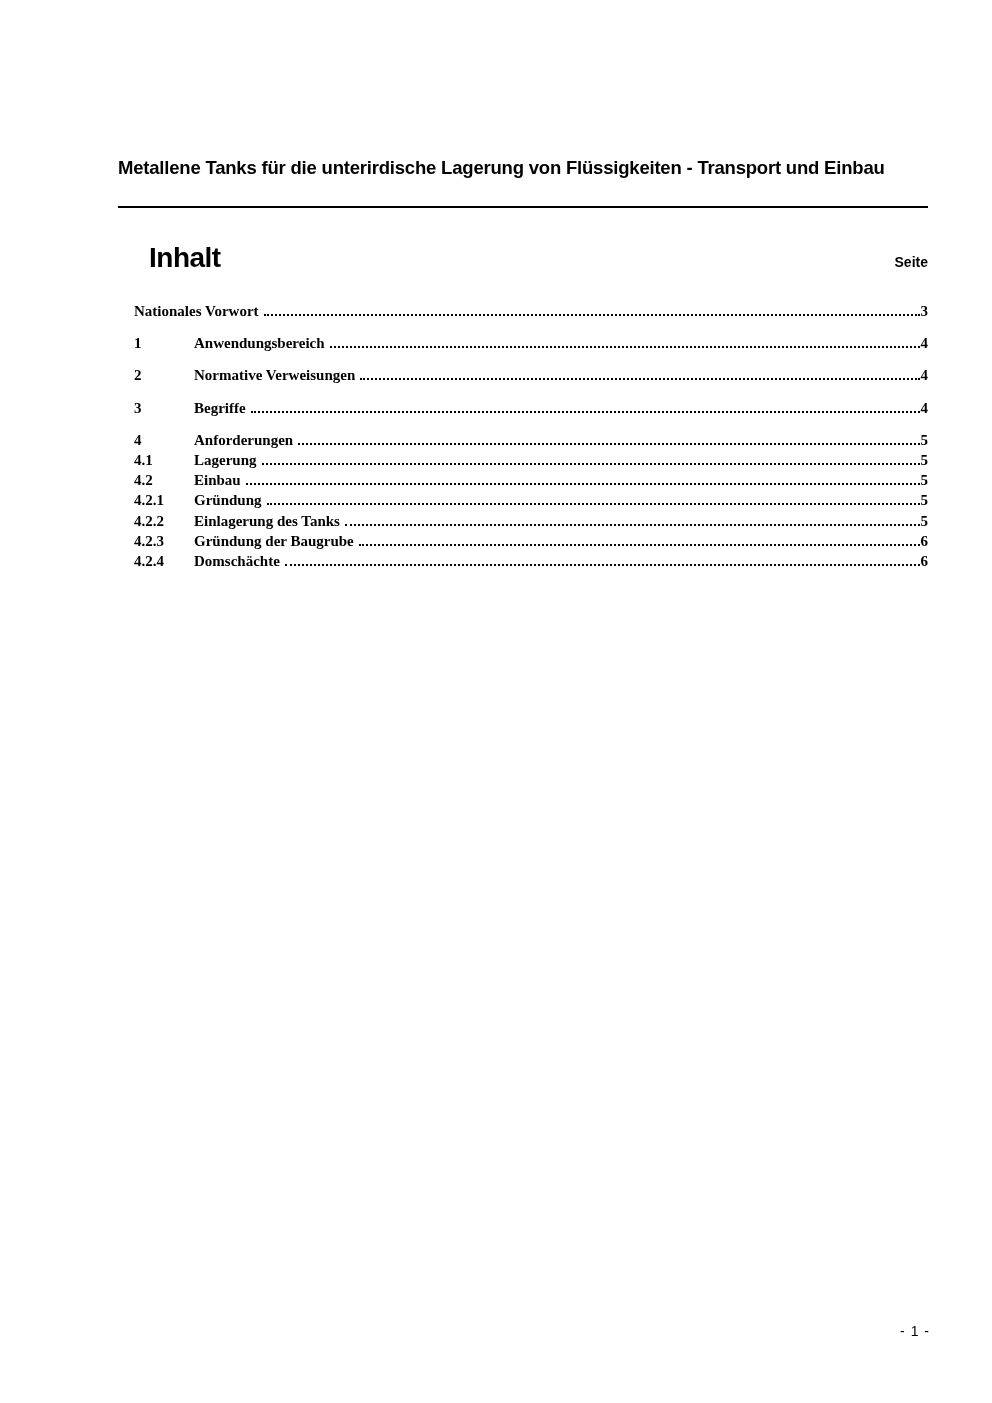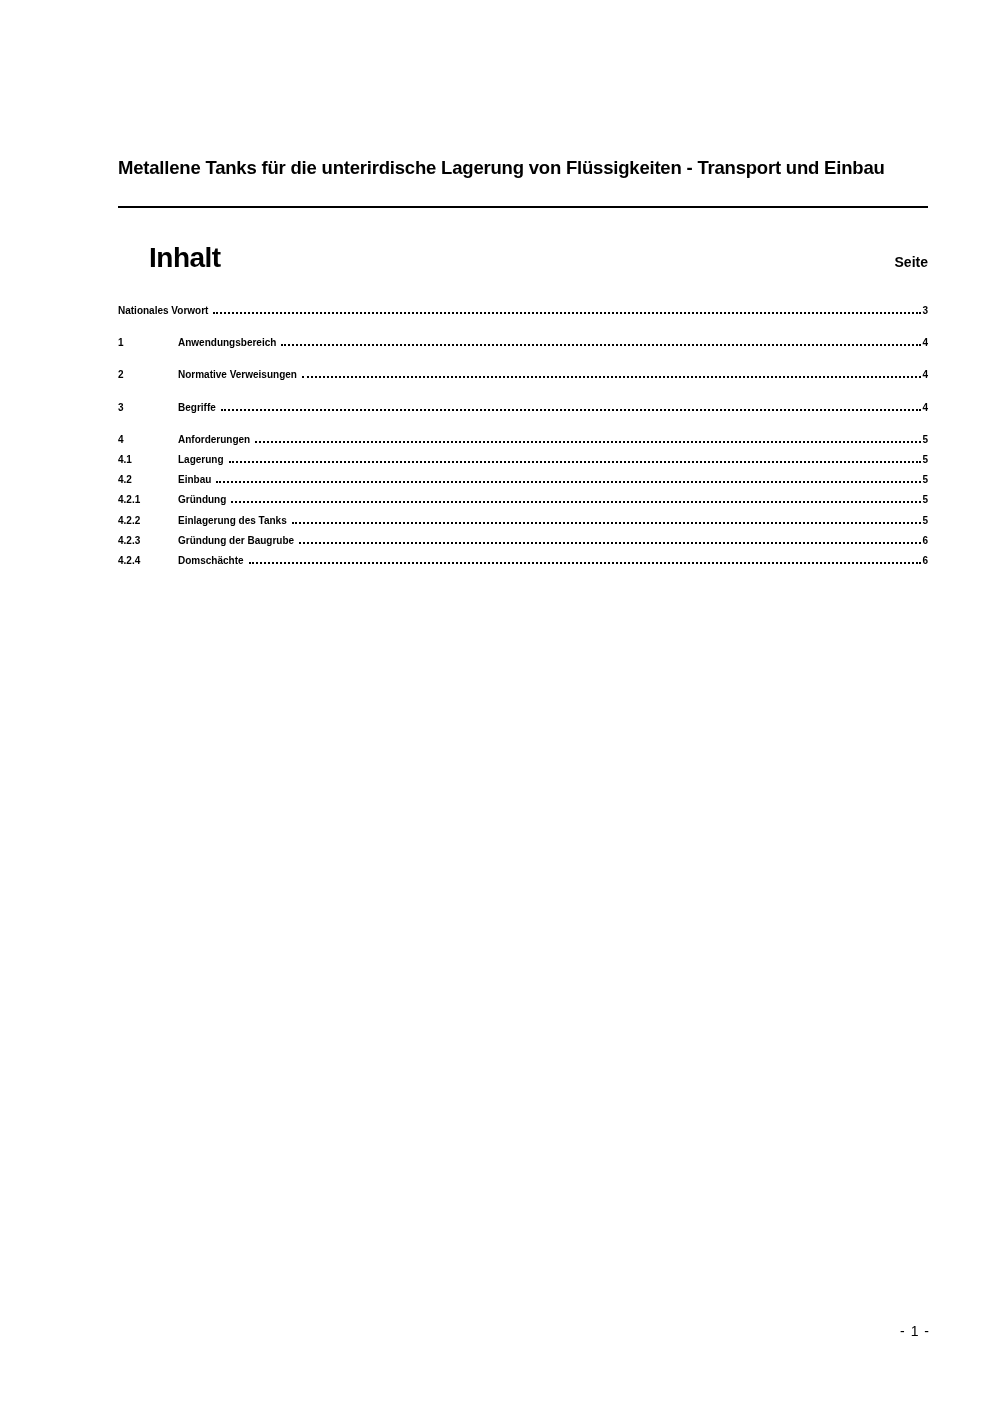--- a/index.html
+++ b/index.html
@@ -51,24 +51,24 @@
     font-size: 28px;
     font-weight: bold;
     letter-spacing: -0.5px;
   }
   .page-col-label {
     font-size: 14px;
     font-weight: bold;
   }
   .toc-list {
     position: absolute;
-    top: 301px; left: 0; right: 0;
-    font-family: Liberation Sans, sans-serif;
+    top: 301px; left: 16px; right: 0;
+    font-family: Liberation Serif, serif;
     font-weight: bold;
-    font-size: 10px;
+    font-size: 15px;
   }
   .toc-row {
     display: flex;
     align-items: baseline;
     line-height: 20.2px;
     cursor: pointer;
   }
   .toc-row.gap { margin-top: 12px; }
   .toc-num {
     flex: none;

